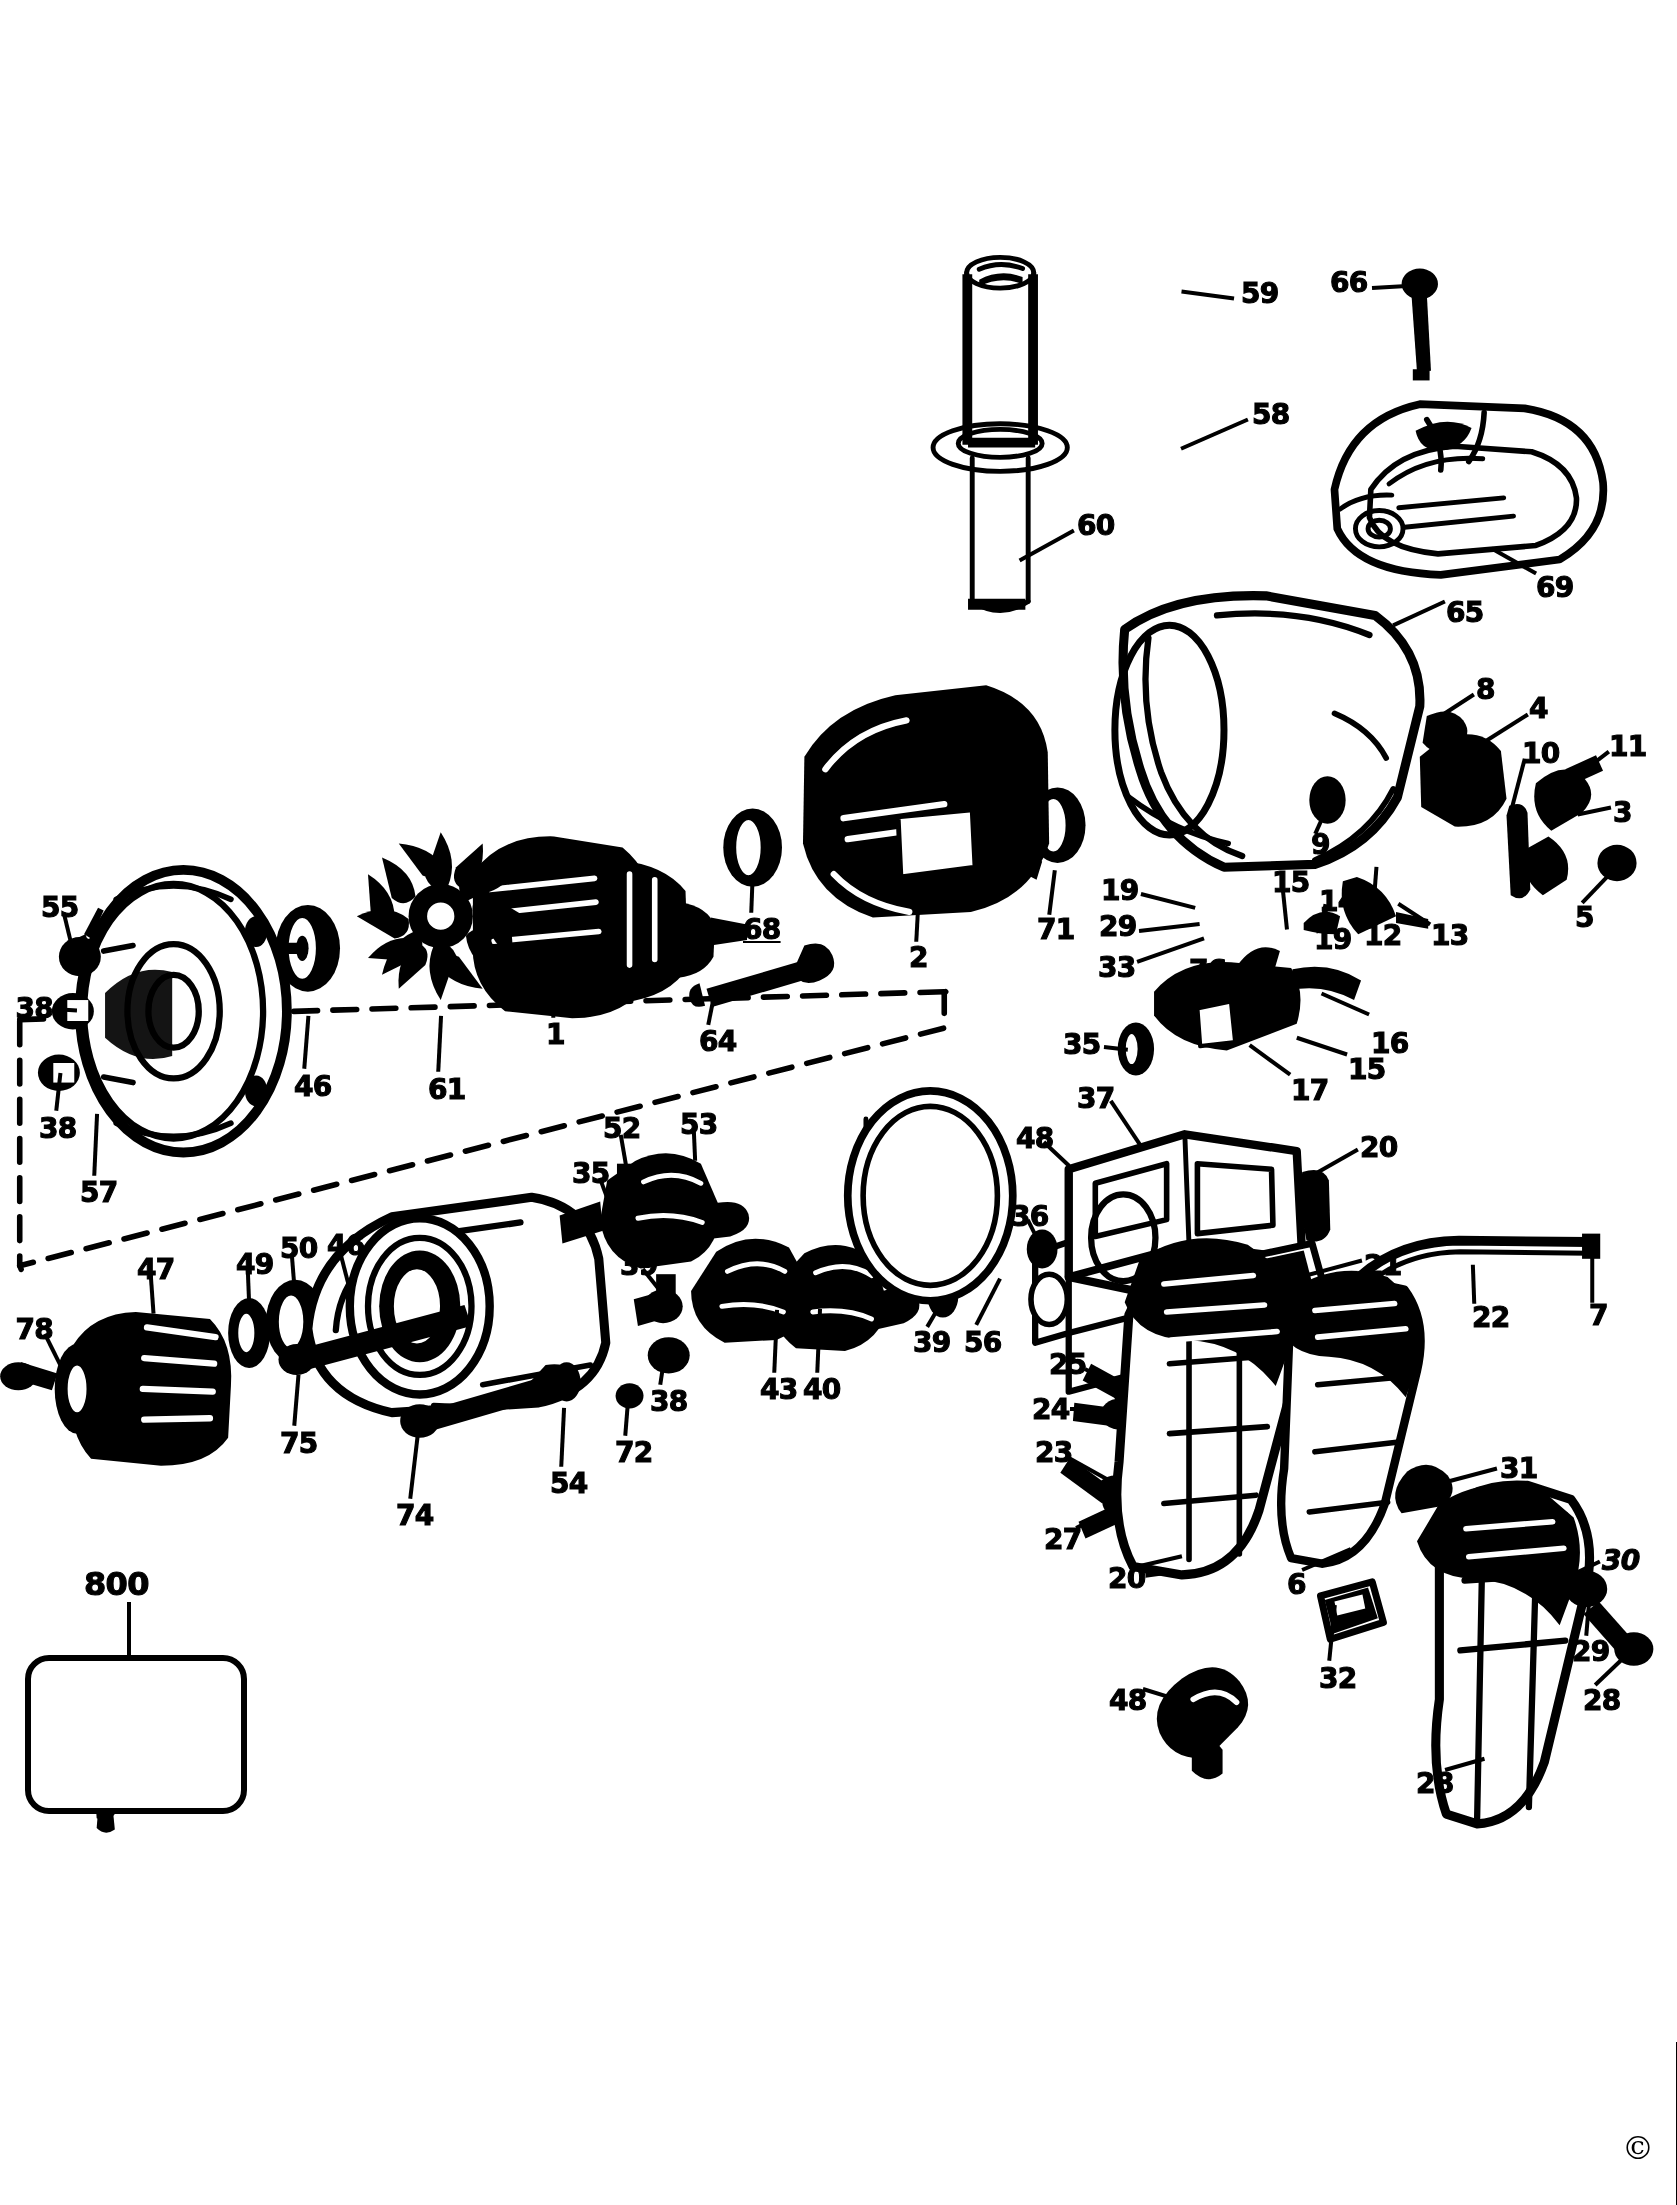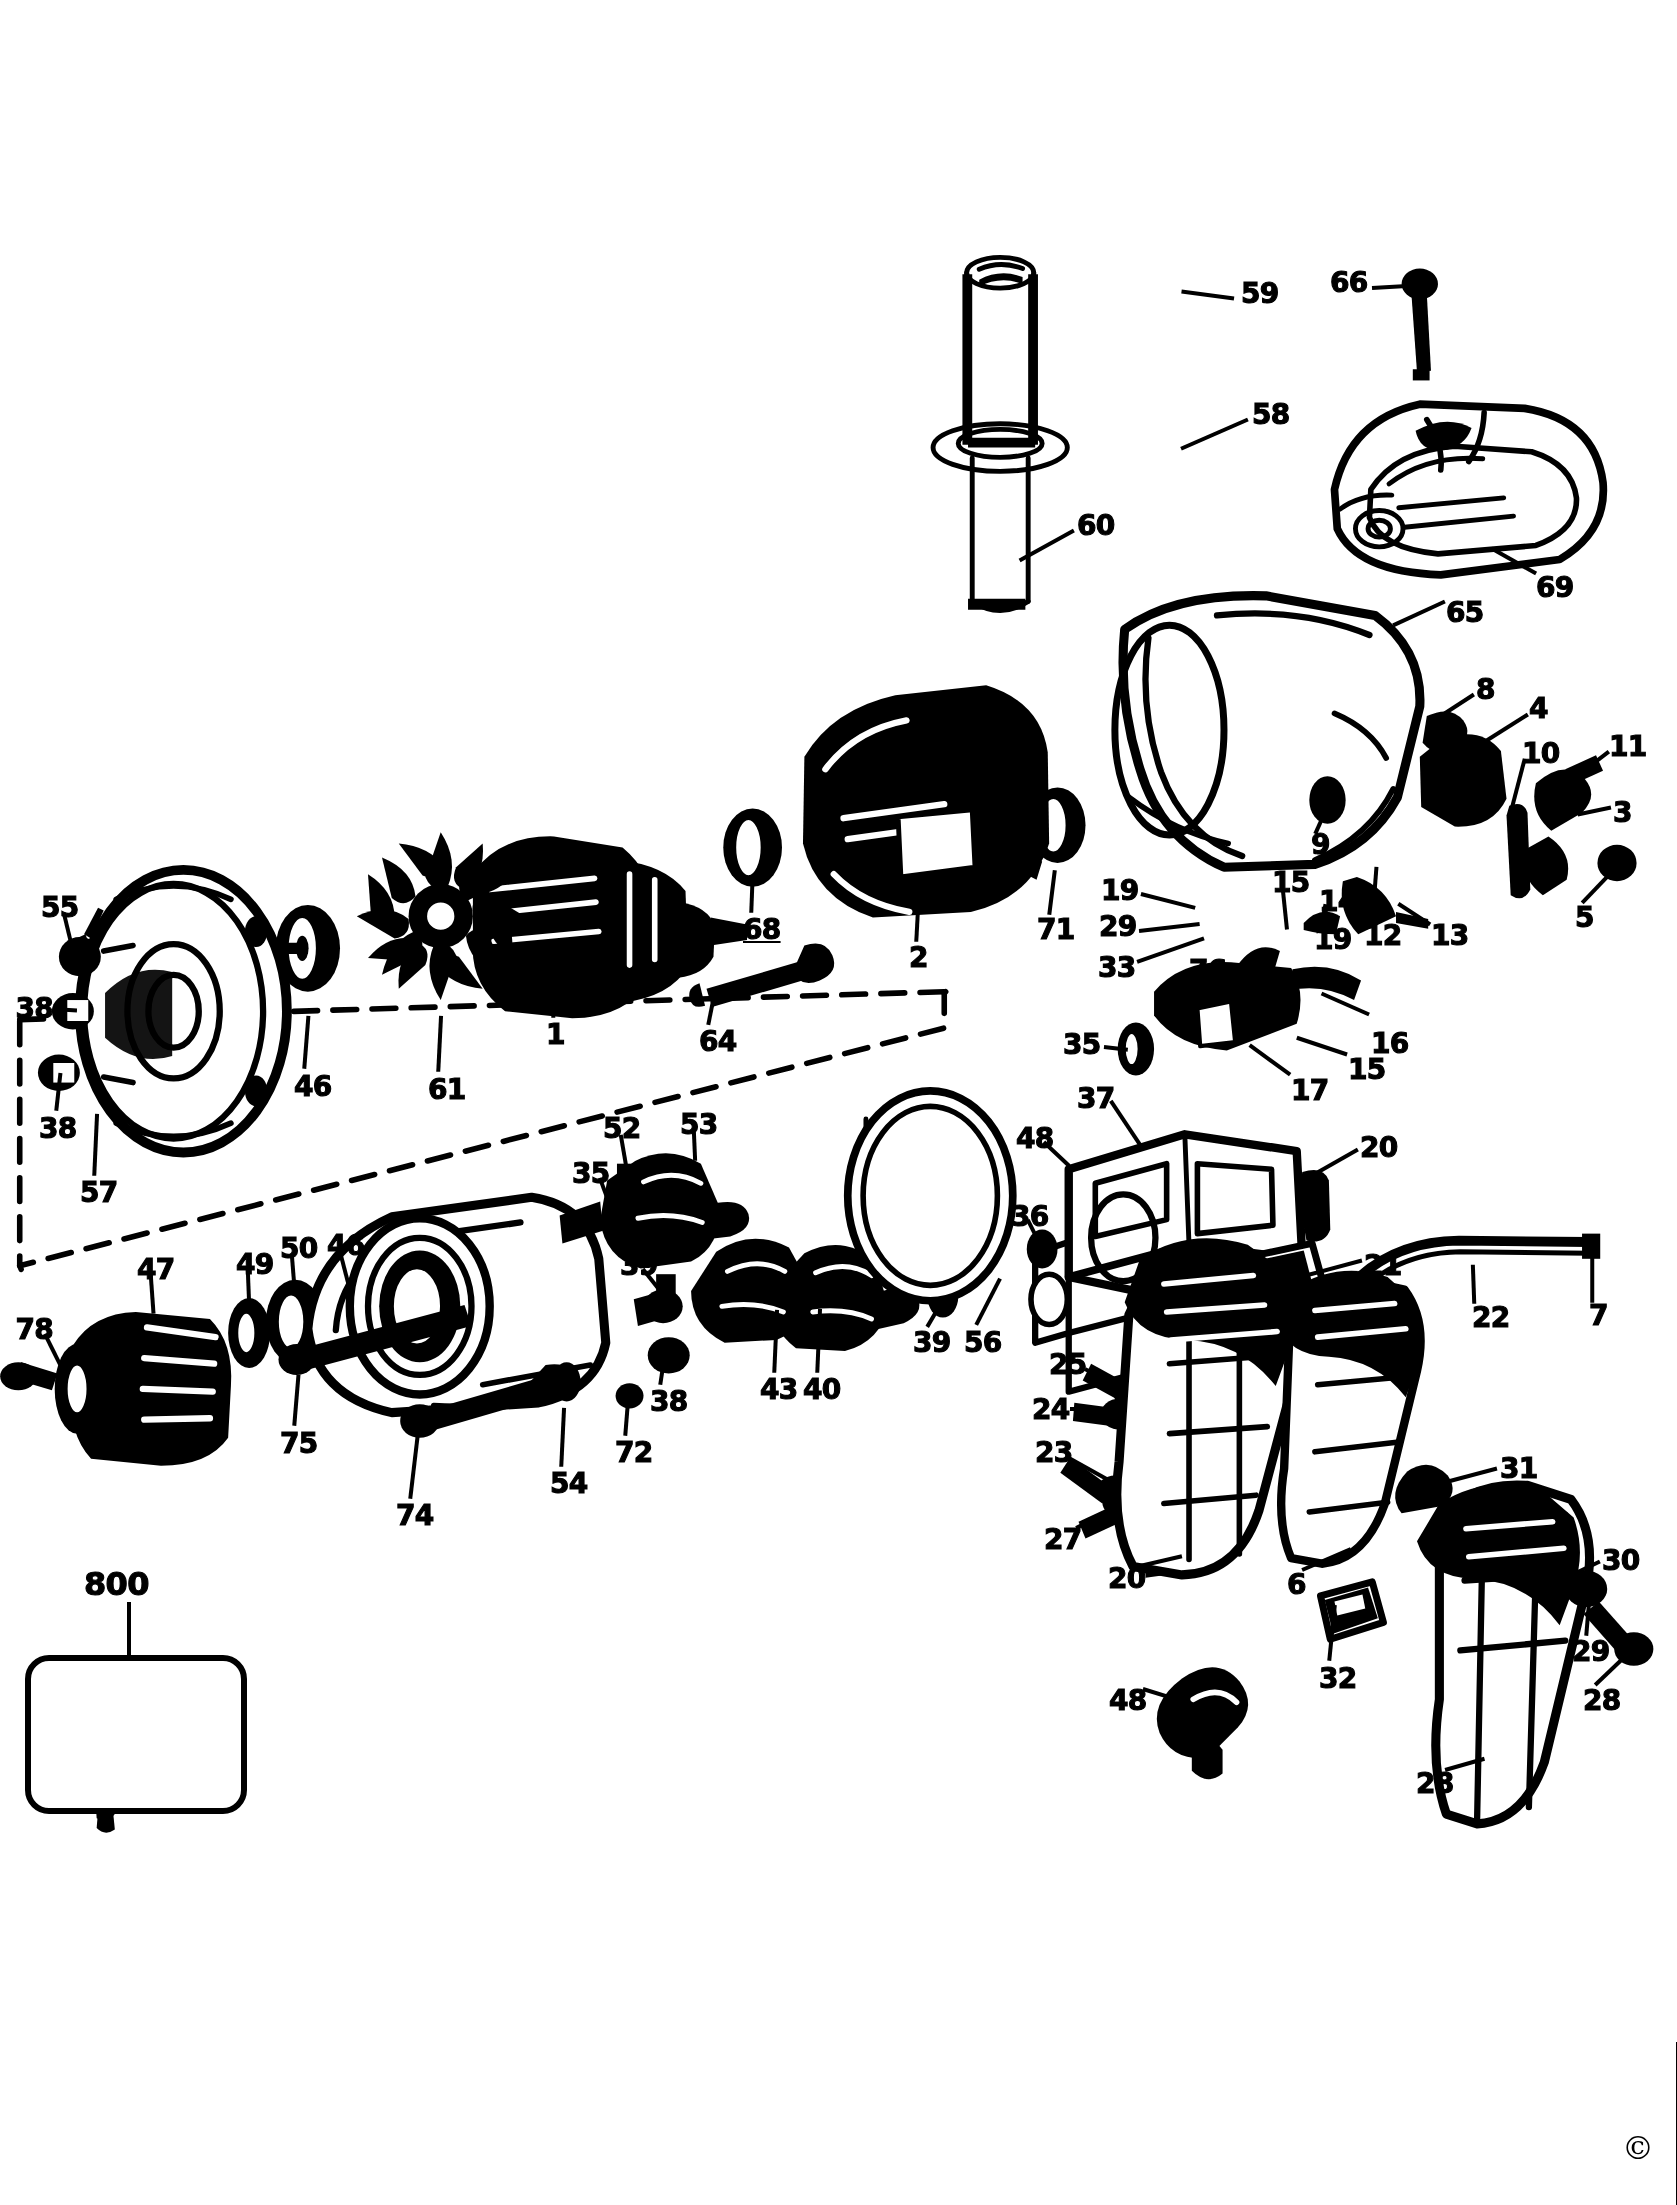--- a/index.html
+++ b/index.html
@@ -602,21 +602,21 @@
       <div class="lbl" style="left: 1589px; top: 1302px;">7</div>
       <div class="lbl" style="left: 1049px; top: 1351px;">25</div>
       <div class="lbl" style="left: 1032px; top: 1396px;">24</div>
       <div class="lbl" style="left: 1035px; top: 1439px;">23</div>
       <div class="lbl" style="left: 1044px; top: 1526px;">27</div>
       <div class="lbl" style="left: 1108px; top: 1565px;">20</div>
       <div class="lbl" style="left: 1287px; top: 1571px;">6</div>
       <div class="lbl" style="left: 1319px; top: 1665px;">32</div>
       <div class="lbl" style="left: 1109px; top: 1687px;">48</div>
       <div class="lbl" style="left: 1500px; top: 1455px;">31</div>
-      <div class="lbl" style="left: 1602px; top: 1547px;">30</div>
+      <div class="lbl" style="left: 1602px; top: 1547px; font-style: italic;">30</div>
       <div class="lbl" style="left: 1572px; top: 1638px;">29</div>
       <div class="lbl" style="left: 1583px; top: 1687px;">28</div>
       <div class="lbl" style="left: 1416px; top: 1770px;">28</div>
       <div class="lbl" style="left: 1037px; top: 916px;">71</div>
       <div class="lbl" style="left: 909px; top: 944px;">2</div>
       <div class="lbl" style="left: 743px; top: 916px; text-decoration: underline;">68</div>
       <div class="lbl" style="left: 699px; top: 1028px;">64</div>
       <div class="lbl" style="left: 546px; top: 1021px;">1</div>
       <div class="lbl" style="left: 428px; top: 1076px;">61</div>
       <div class="lbl" style="left: 294px; top: 1073px;">46</div>

